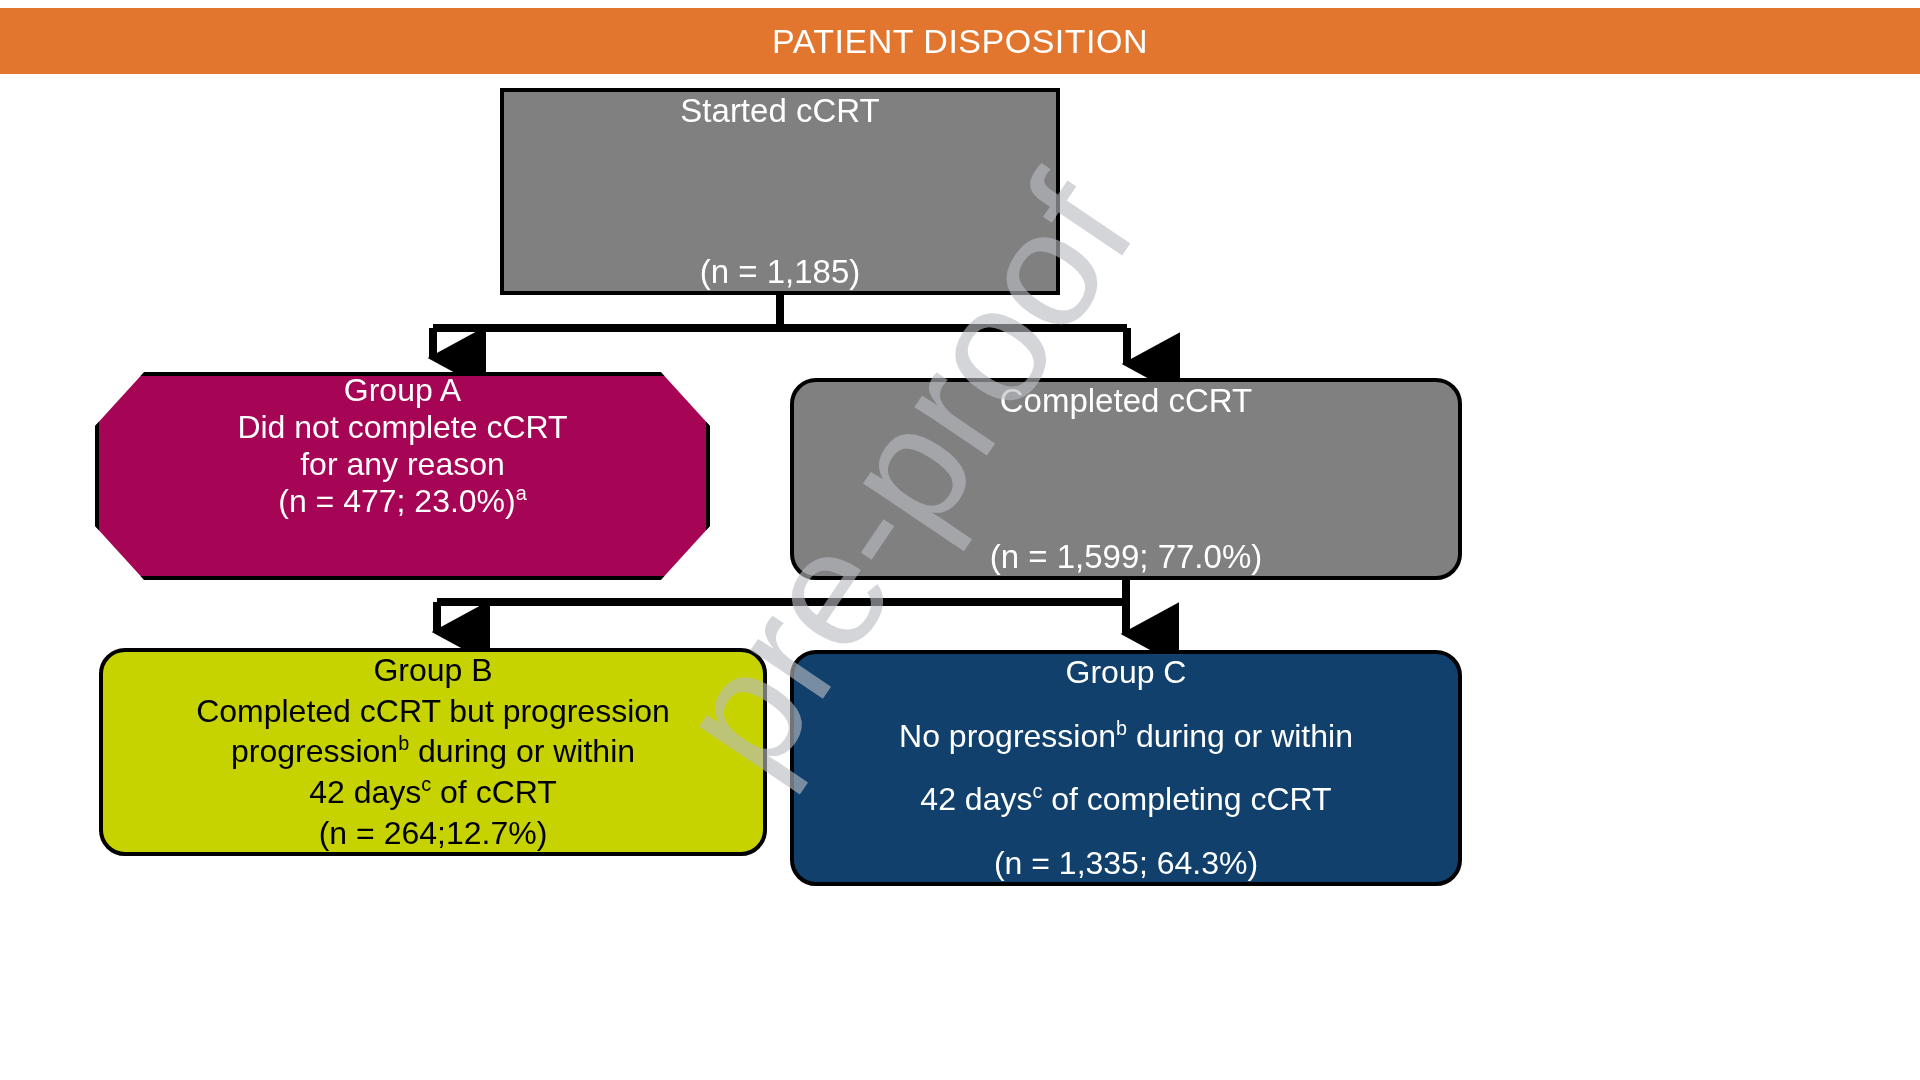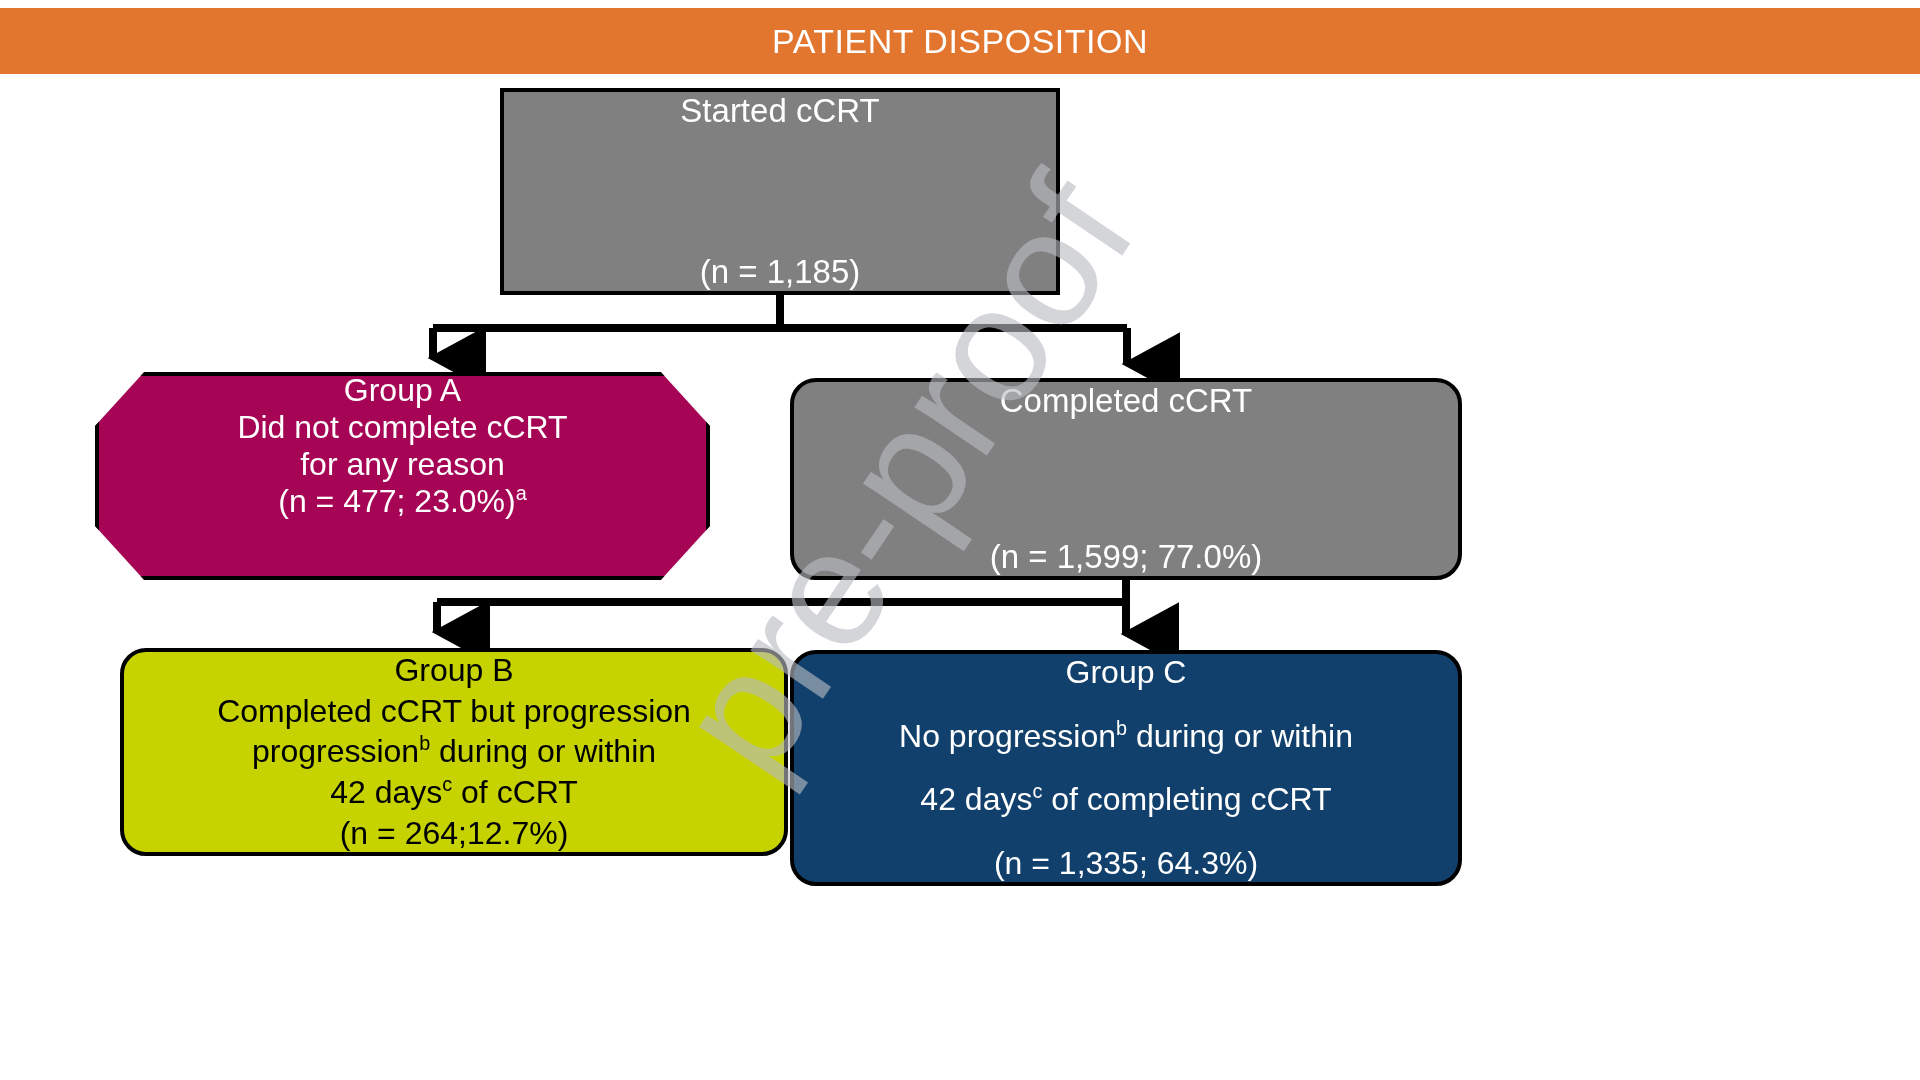--- a/index.html
+++ b/index.html
@@ -40,21 +40,21 @@
         border:4px solid #000;box-sizing:border-box;
         clip-path:polygon(8% 0%,92% 0%,100% 26%,100% 74%,92% 100%,8% 100%,0% 74%,0% 26%);}
   #n-groupA .txt{position:relative;z-index:2;}
 
   
   #n-completed{left:790px;top:378px;width:672px;height:202px;
              background:#808080;border:4px solid #000;border-radius:26px;
              color:#fff;font-size:33px;gap:8px;}
 
   
-  #n-groupB{left:120px;top:648px;width:668px;height:208px;
+  #n-groupB{left:99px;top:648px;width:668px;height:208px;
              background:#C6D300;border:4px solid #000;border-radius:26px;
              color:#000;font-size:32px;}
 
   
   #n-groupC{left:790px;top:650px;width:672px;height:236px;
              background:#10406B;border:4px solid #000;border-radius:26px;
              color:#fff;font-size:32px;}
 
   
   #wires{position:absolute;left:0;top:0;width:1920px;height:1080px;z-index:2;}

